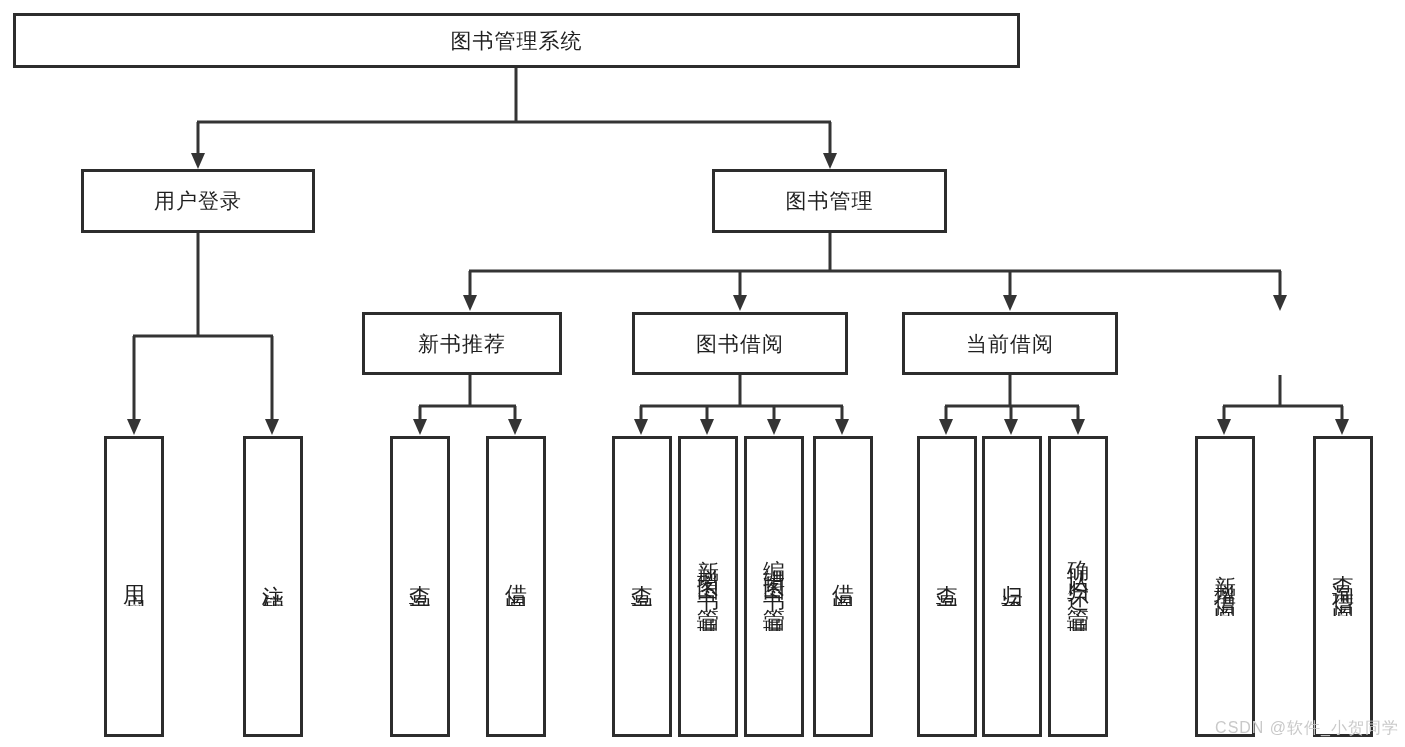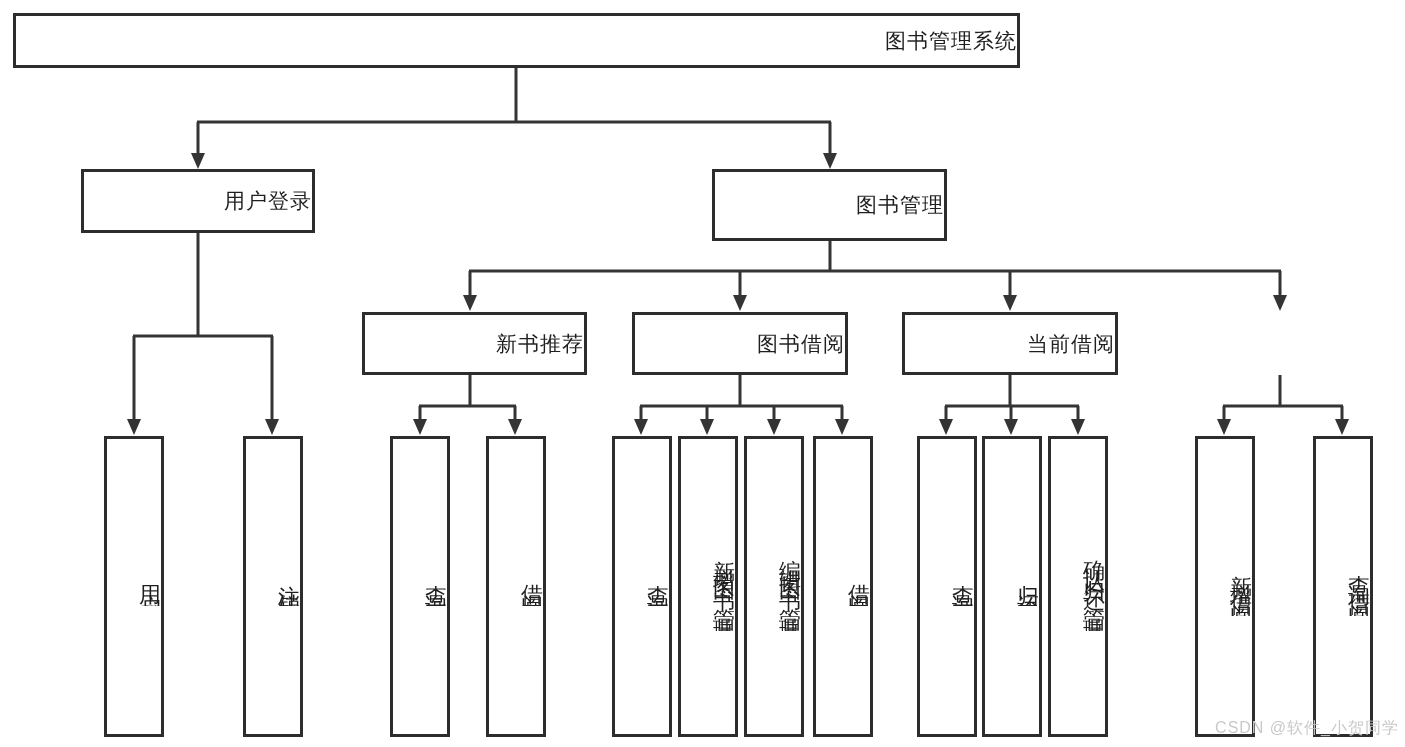--- a/index.html
+++ b/index.html
@@ -17,21 +17,21 @@
     width: 1405px; height: 747px;
     pointer-events: none;
   }
   .box {
     position: absolute;
     box-sizing: border-box;
     background: #ffffff;
     border: 3px solid #2d2d2d;
     display: flex;
     align-items: center;
-    justify-content: flex-end;
+    justify-content: center;
     color: #1f1f1f;
     z-index: 2;
   }
   .hbox { font-size: 21px; letter-spacing: 1px; }
   .vbox { font-size: 22px; }
   .vbox .vtext {
     writing-mode: vertical-rl;
     letter-spacing: 0.45em;
     line-height: 1;
     max-height: 292px;
@@ -84,25 +84,25 @@
     </g>
   </svg>
 
   <div class="box hbox" style="left:13px; top:13px; width:1007px; height:55px;">
     <span>图书管理系统</span>
   </div>
 
   <div class="box hbox" style="left:81px; top:169px; width:234px; height:64px;">
     <span>用户登录</span>
   </div>
-  <div class="box hbox" style="left:712px; top:169px; width:235px; height:72px;">
+  <div class="box hbox" style="left:712px; top:169px; width:235px; height:64px;">
     <span>图书管理</span>
   </div>
 
-  <div class="box hbox" style="left:362px; top:312px; width:225px; height:63px;">
+  <div class="box hbox" style="left:362px; top:312px; width:200px; height:63px;">
     <span>新书推荐</span>
   </div>
   <div class="box hbox" style="left:902px; top:312px; width:216px; height:63px;">
     <span>当前借阅</span>
   </div>
   <div class="box hbox" style="left:632px; top:312px; width:216px; height:63px;">
     <span>图书借阅</span>
   </div>
 
   <div class="box vbox" style="left:104px; top:436px; width:60px; height:301px;">

